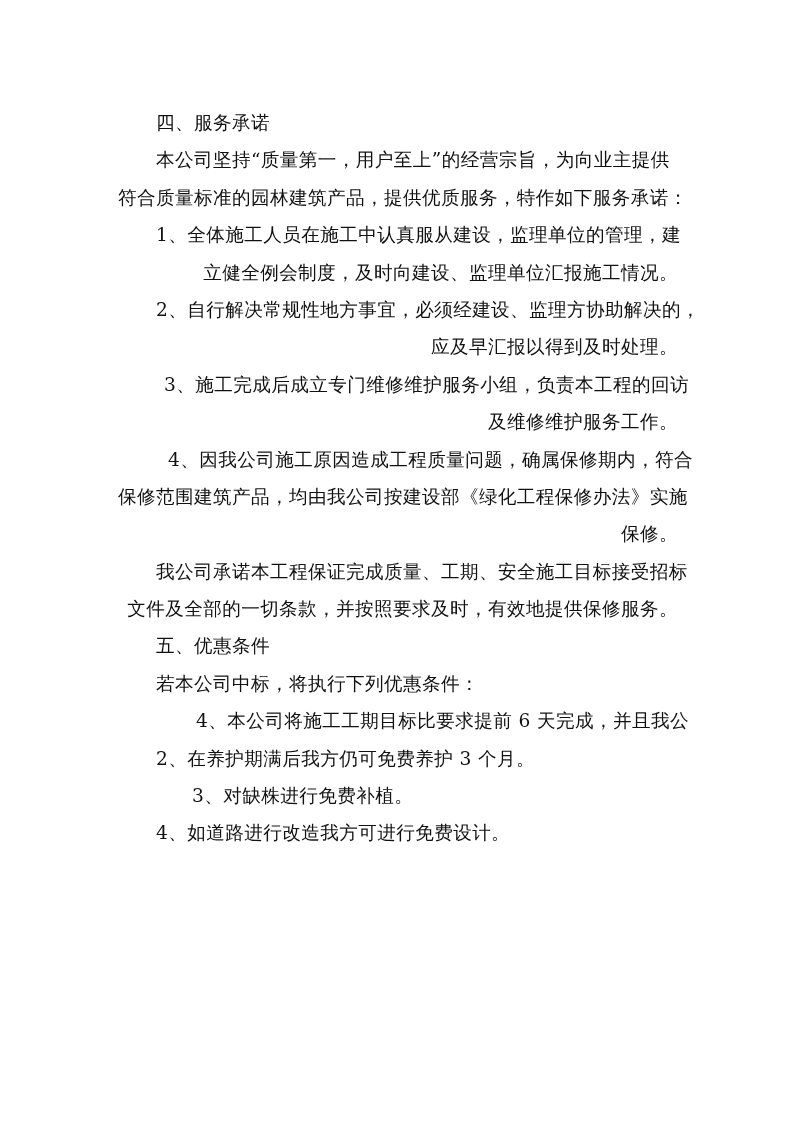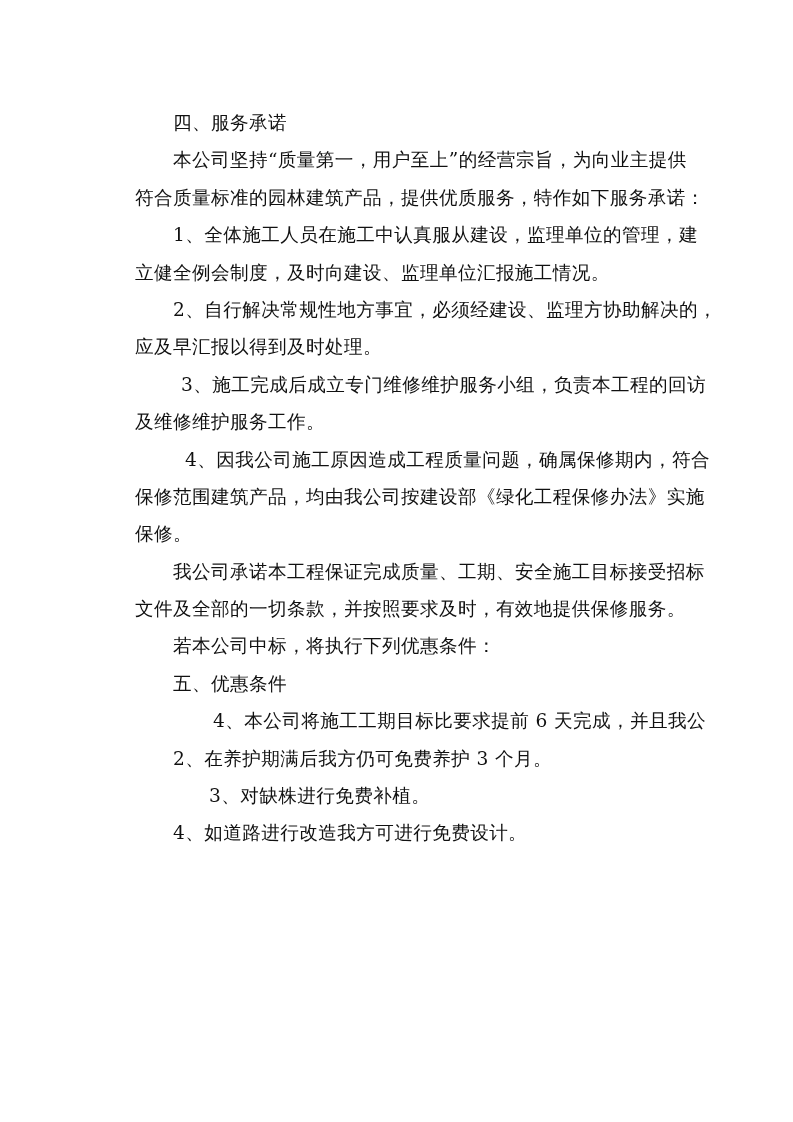--- a/index.html
+++ b/index.html
@@ -23,33 +23,32 @@
     }
     .content {
       position: absolute;
       left: 118px;
       top: 104px;
       width: 560px;
       font-family: "DejaVu Serif", "Liberation Serif", serif;
       font-size: 18.6px;
       color: #111111;
       line-height: 37.4px;
-      margin-left: 17px;
     }
     .line {
       height: 37.4px;
       white-space: nowrap;
       letter-spacing: 0.4px;
     }
     .ind2 { padding-left: 38px; }
     .ind3 { padding-left: 46px; }
     .ind4 { padding-left: 50px; text-align: center; }
     .ind5 { padding-left: 78px; }
     .ind6 { padding-left: 74px; }
-    .ind0 { padding-left: 0; }
+    .ind0 { padding-left: 0; text-align: right; }
   </style>
 </head>
 <body>
 
 <div class="page">
   <div class="content">
 
     <div class="line ind2">四、服务承诺</div>
 
     <div class="line ind2">本公司坚持“质量第一，用户至上”的经营宗旨，为向业主提供</div>
@@ -64,23 +63,23 @@
     <div class="line ind3">3、施工完成后成立专门维修维护服务小组，负责本工程的回访</div>
     <div class="line ind0">及维修维护服务工作。</div>
 
     <div class="line ind4">4、因我公司施工原因造成工程质量问题，确属保修期内，符合</div>
     <div class="line ind0">保修范围建筑产品，均由我公司按建设部《绿化工程保修办法》实施</div>
     <div class="line ind0">保修。</div>
 
     <div class="line ind2">我公司承诺本工程保证完成质量、工期、安全施工目标接受招标</div>
     <div class="line ind0">文件及全部的一切条款，并按照要求及时，有效地提供保修服务。</div>
 
+    <div class="line ind2">五、优惠条件</div>
+
     <div class="line ind2">若本公司中标，将执行下列优惠条件：</div>
-
-    <div class="line ind2">五、优惠条件</div>
 
     <div class="line ind5">4、本公司将施工工期目标比要求提前 6 天完成，并且我公</div>
 
     <div class="line ind2">2、在养护期满后我方仍可免费养护 3 个月。</div>
 
     <div class="line ind6">3、对缺株进行免费补植。</div>
 
     <div class="line ind2">4、如道路进行改造我方可进行免费设计。</div>
 
   </div>

